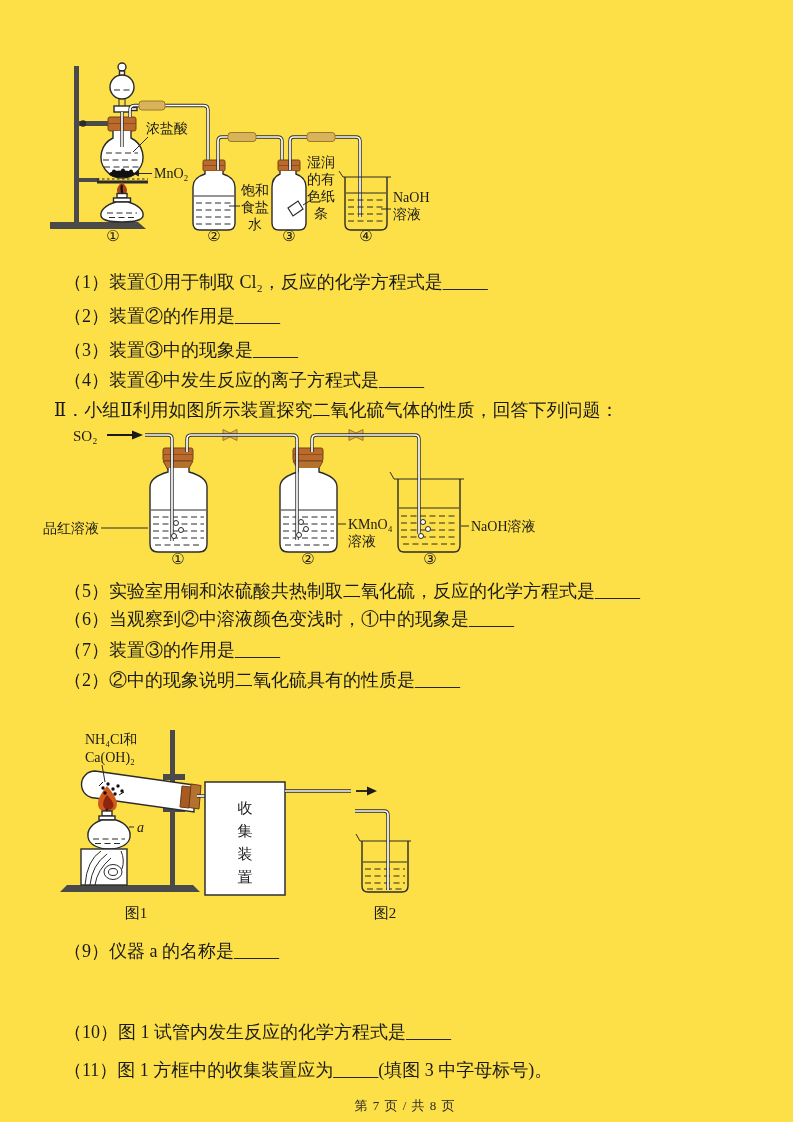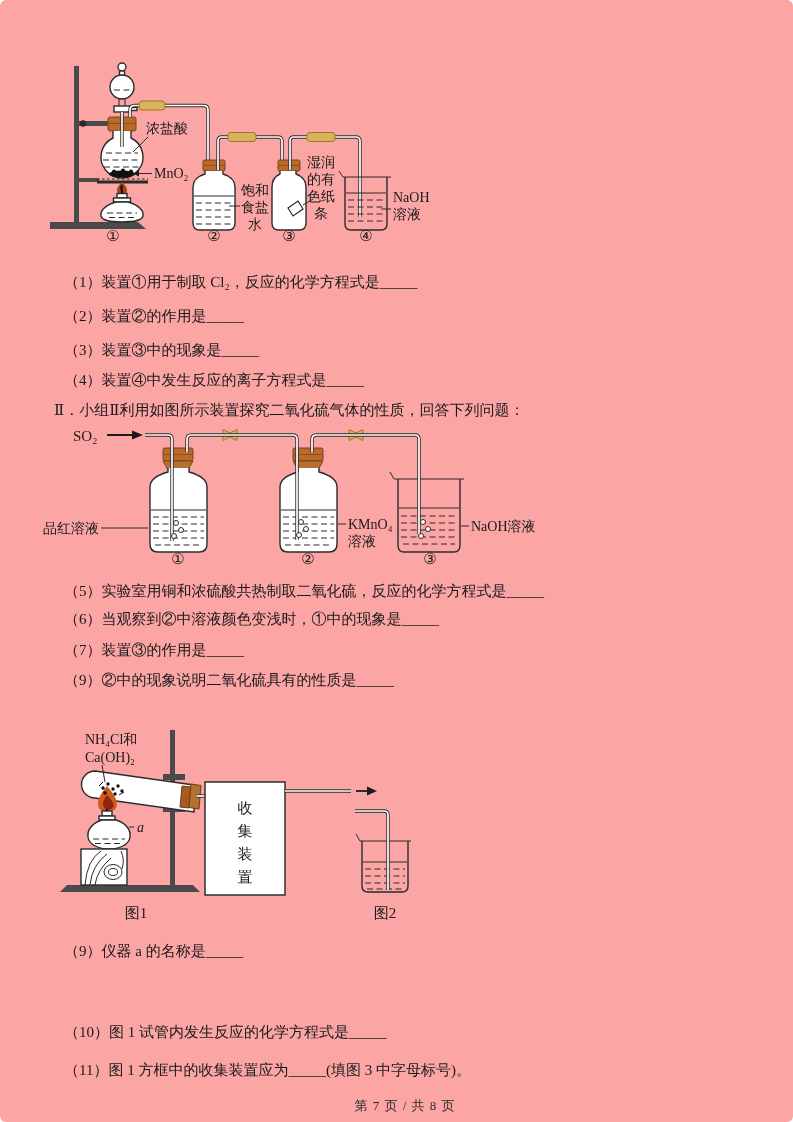--- a/index.html
+++ b/index.html
@@ -1,18 +1,18 @@
 <!DOCTYPE html>
 <html><head>
 <meta charset="utf-8">
 <style>
   html,body{margin:0;padding:0;background:#ffffff;}
-  .page{position:relative;width:793px;height:1122px;background:#fca5a5;overflow:hidden;
-        font-family:"Liberation Serif","DejaVu Serif",serif;color:#1a1a1a;border-radius:6px;}
-  .t{position:absolute;left:64px;font-size:15px;line-height:17px;white-space:pre;color:#1a1a1a;}
+  .page{position:relative;width:793px;height:1122px;background:#fde047;overflow:hidden;
+        font-family:"Liberation Serif","DejaVu Serif",serif;color:#1a1a1a;}
+  .t{position:absolute;left:64px;font-size:18px;line-height:17px;white-space:pre;color:#1a1a1a;}
   .sec{left:54px;text-align:center;}
   .footer{position:absolute;left:0;right:0;top:1097px;text-align:center;font-size:13px;
           letter-spacing:1px;color:#2a2a2a;padding-left:17px;}
   svg{position:absolute;overflow:visible;}
   svg text{font-family:"Liberation Serif","DejaVu Serif",serif;fill:#1a1a1a;}
   .glass{stroke:#2b2b2b;stroke-width:1.4;fill:#ffffff;}
   .glassn{stroke:#2b2b2b;stroke-width:1.4;fill:none;}
   .thin{stroke:#2b2b2b;stroke-width:1;fill:none;}
   .dash{stroke:#2b2b2b;stroke-width:1;fill:none;stroke-dasharray:6 3.5;}
   .tube-o{stroke:#2b2b2b;stroke-width:3.4;fill:none;stroke-linejoin:round;}
@@ -233,21 +233,21 @@
     <text x="436" y="109" font-size="14">NaOH溶液</text>
 
     <text x="143" y="142" font-size="15" text-anchor="middle">①</text>
     <text x="273" y="142" font-size="15" text-anchor="middle">②</text>
     <text x="395" y="142" font-size="15" text-anchor="middle">③</text>
   </svg>
 
   <div class="t" style="top:583px">（5）实验室用铜和浓硫酸共热制取二氧化硫，反应的化学方程式是_____</div>
   <div class="t" style="top:611px">（6）当观察到②中溶液颜色变浅时，①中的现象是_____</div>
   <div class="t" style="top:642px">（7）装置③的作用是_____</div>
-  <div class="t" style="top:672px">（9）②中的现象说明二氧化硫具有的性质是_____</div>
+  <div class="t" style="top:672px">（2）②中的现象说明二氧化硫具有的性质是_____</div>
 
   <svg style="left:55px;top:720px" width="430" height="205" viewBox="0 0 430 205">
     <defs>
       <path id="d3t1" d="M142 76 H152"></path>
       <path id="d3t2" d="M230 71 H296"></path>
       <path id="d3t3" d="M300 91 H329 Q333 91 333 95 V170"></path>
     </defs>
 
     <g>
       <rect class="metal" x="115" y="10" width="5" height="155"></rect>

